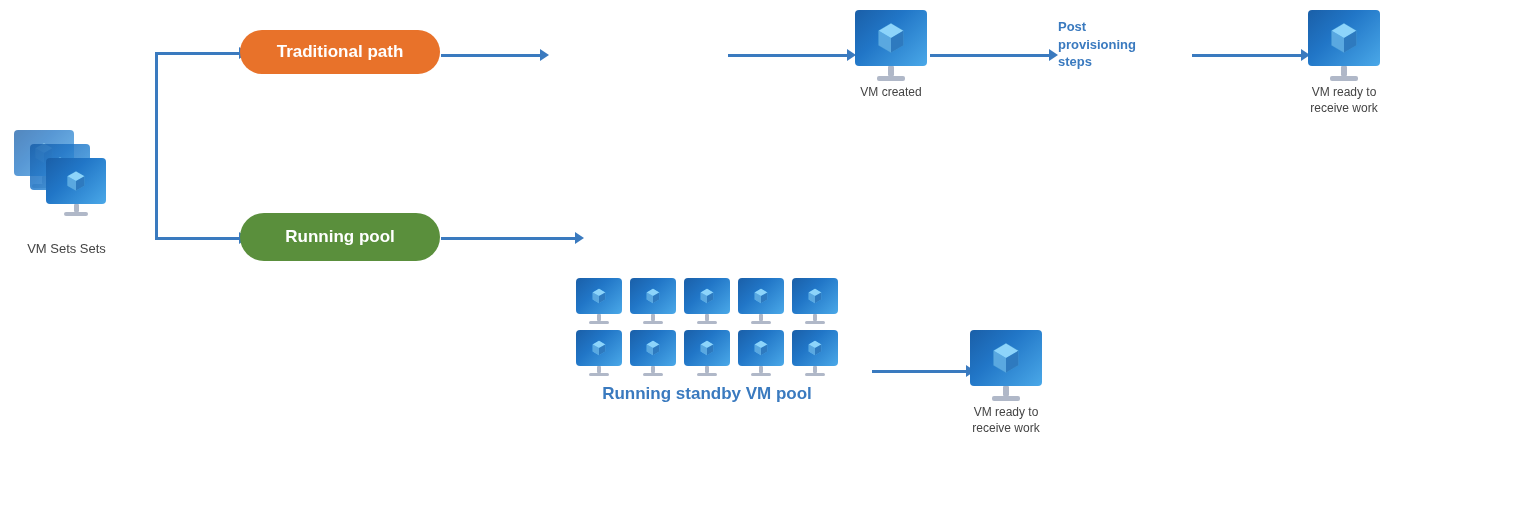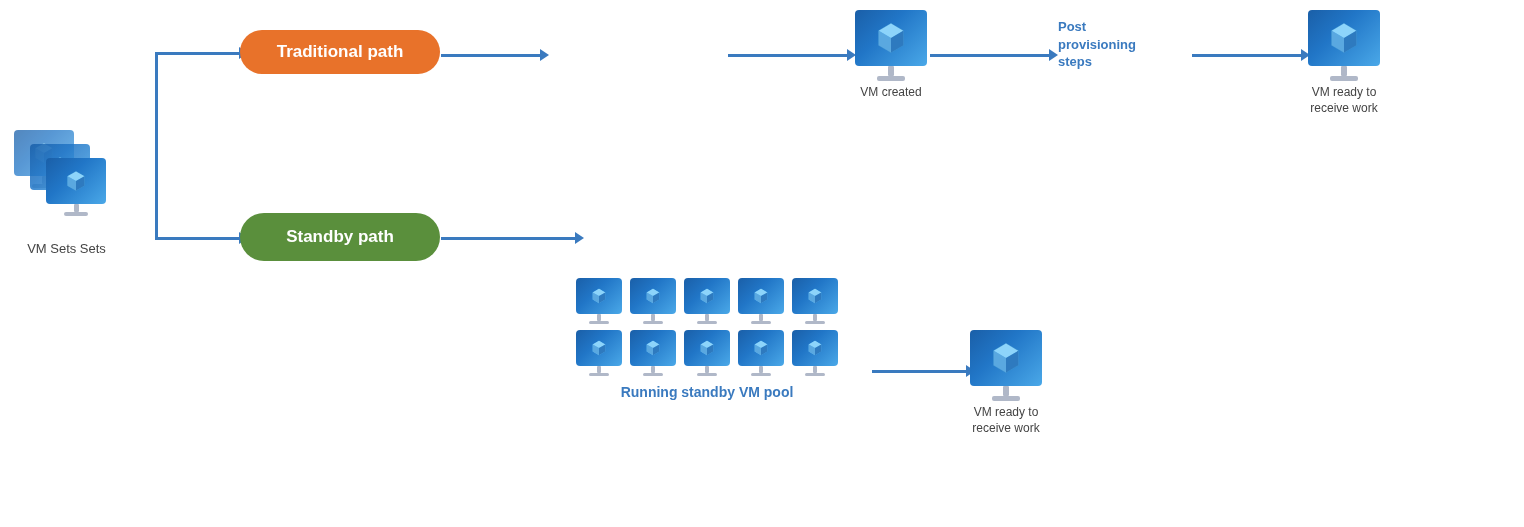--- a/index.html
+++ b/index.html
@@ -216,21 +216,21 @@
         <polygon points="25,25 42,15 42,35 25,45" fill="#2e7abf"></polygon>
         <polygon points="25,25 8,15 8,35 25,45" fill="#5aa8e0"></polygon>
       </svg>
     </div>
     <div class="monitor-stand"></div>
     <div class="monitor-base"></div>
     <div class="vm-label" style="font-size:12px;">VM ready to<br>receive work</div>
   </div>
 
   <div style="position:absolute; top:213px; left:240px;">
-    <div class="pill pill-green" style="width:200px; height:48px;">Standby path</div>
+    <div class="pill pill-green" style="width:200px; height:48px;">Running pool</div>
   </div>
 
   <div style="position:absolute; top:237px; left:441px; height:2.5px; width:135px; background:#3a7abf;">
     <div style="position:absolute; right:-8px; top:50%; transform:translateY(-50%); border-top:6px solid transparent; border-bottom:6px solid transparent; border-left:9px solid #3a7abf;"></div>
   </div>
 
   <div style="position:absolute; top:278px; left:576px;">
 
     <div style="display:flex; gap:8px; margin-bottom:6px;">
       <div class="vm-monitor vm-small">
@@ -350,21 +350,21 @@
               <polygon points="20,4 34,12 34,28 20,36 6,28 6,12" fill="#5bb8f5"></polygon>
               <polygon points="20,4 34,12 20,20 6,12" fill="#8dd4fa"></polygon>
               <polygon points="20,20 34,12 34,28 20,36" fill="#2e7abf"></polygon>
               <polygon points="20,20 6,12 6,28 20,36" fill="#5aa8e0"></polygon>
             </svg>
           </div>
         <div class="monitor-stand"></div>
           <div class="monitor-base"></div>
       </div>
     </div>
-    <div style="text-align:center; margin-top:8px; font-size:14px; color:#3a7abf; font-weight:600;">Running standby VM pool</div>
+    <div style="text-align:center; margin-top:8px; font-size:17px; color:#3a7abf; font-weight:600;">Running standby VM pool</div>
   </div>
 
   <div style="position:absolute; top:370px; left:872px; height:2.5px; width:95px; background:#3a7abf;">
     <div style="position:absolute; right:-8px; top:50%; transform:translateY(-50%); border-top:6px solid transparent; border-bottom:6px solid transparent; border-left:9px solid #3a7abf;"></div>
   </div>
 
   <div style="position:absolute; top:330px; left:970px;" class="vm-monitor vm-large">
     <div class="monitor-screen">
       <svg class="cube-svg" viewBox="0 0 50 50" fill="none" xmlns="http://www.w3.org/2000/svg">
         <polygon points="25,5 42,15 42,35 25,45 8,35 8,15" fill="#5bb8f5" stroke="#3a8fcf" stroke-width="1.5"></polygon>

